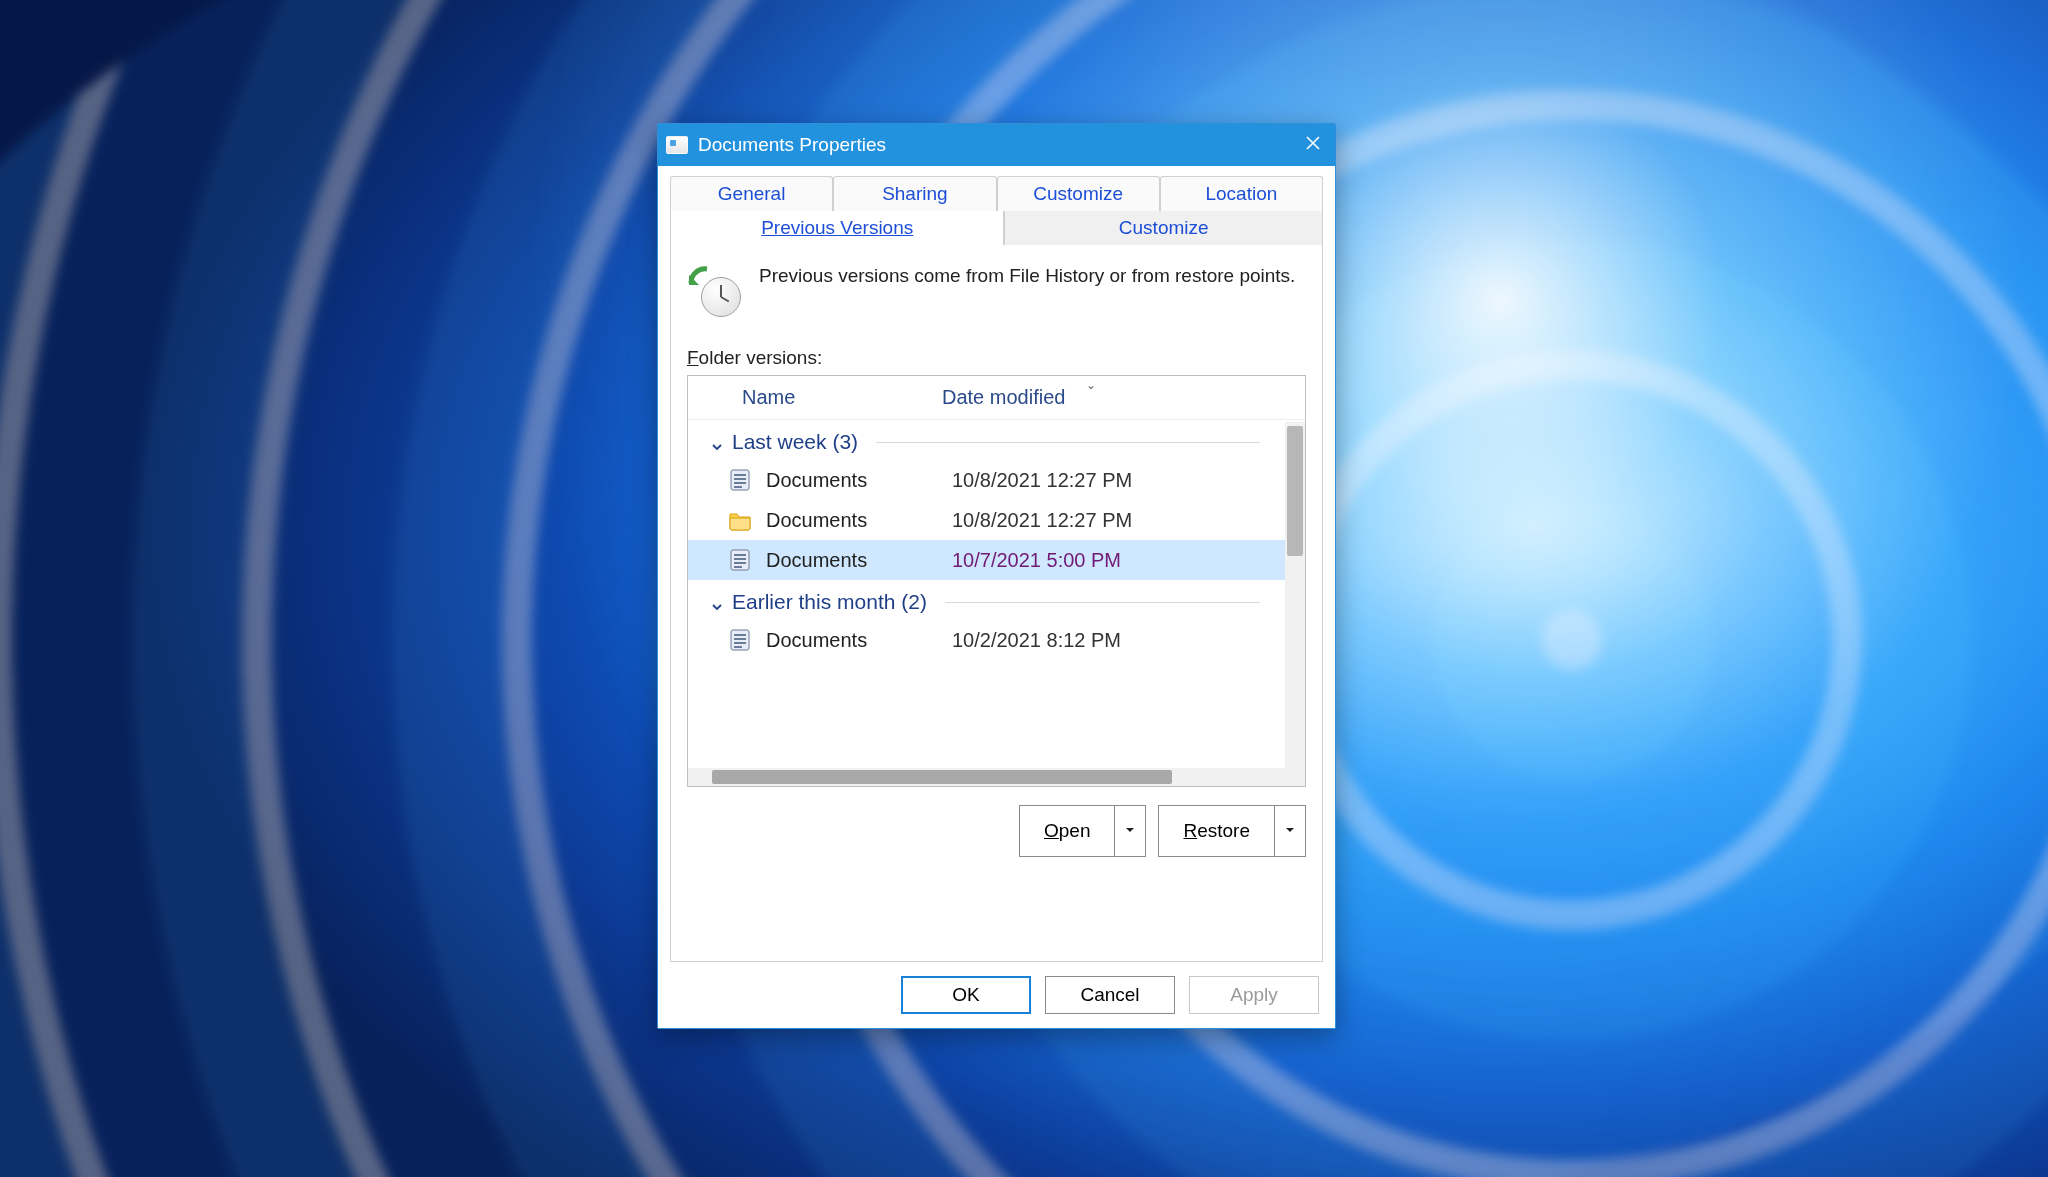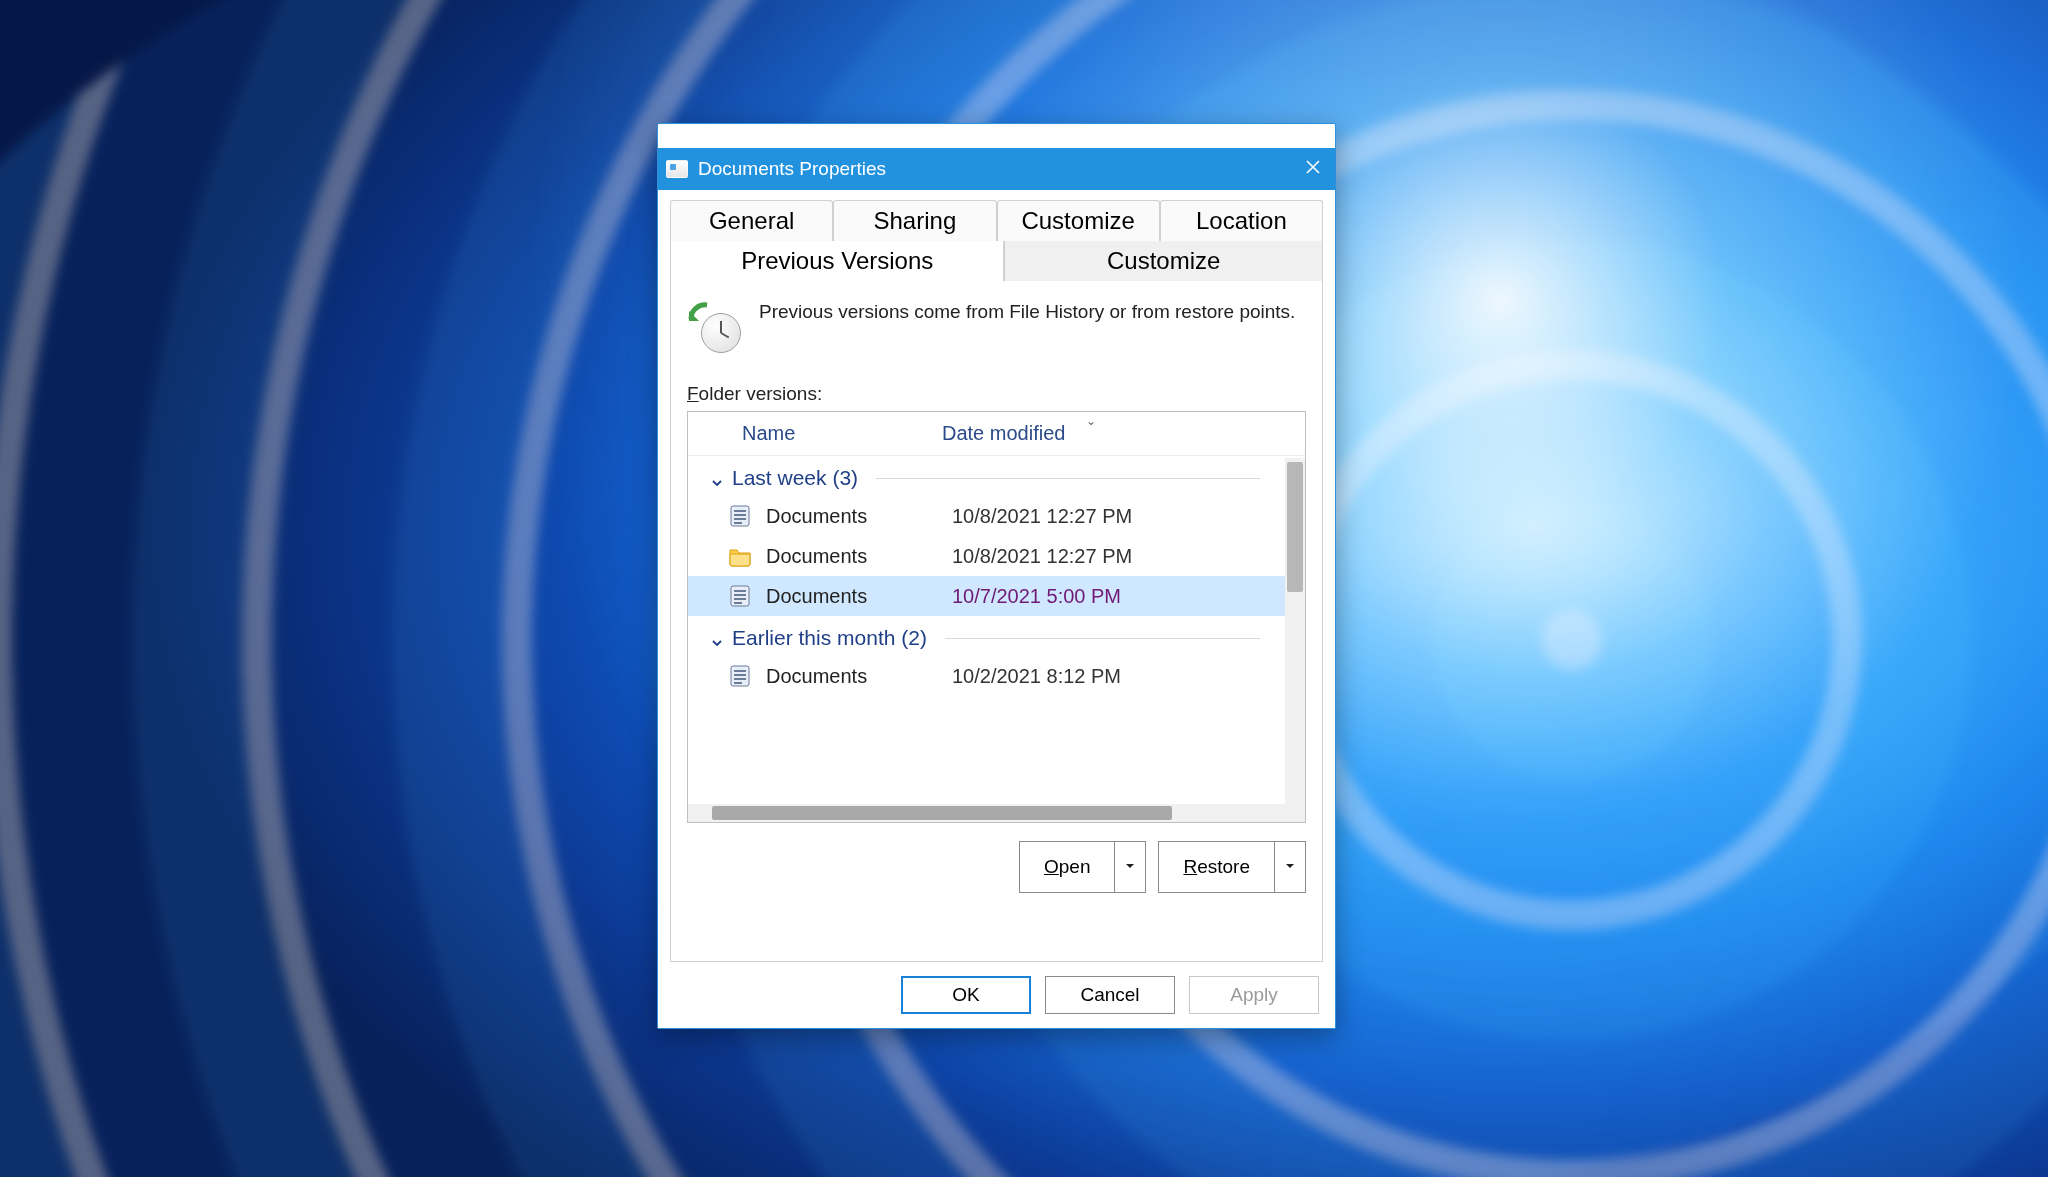--- a/index.html
+++ b/index.html
@@ -49,21 +49,20 @@
     display: flex; flex-direction: column;
     border-radius: 2px;
   }
   .titlebar {
     height: 42px;
     background: #2292df;
     color: #fff;
     display: flex; align-items: center;
     padding: 0 10px 0 8px;
     font-size: 19px;
-    margin-top: 24px;
   }
   .titlebar .sysicon {
     width: 22px; height: 18px; margin-right: 10px;
     background: linear-gradient(#fff,#e6e6e6);
     border: 1px solid #ffffff55; border-radius: 2px;
     position: relative;
   }
   .titlebar .sysicon::after{
     content:""; position:absolute; left:3px; top:3px; width:6px; height:6px;
     background:#4aa3e6; border-radius:1px;
@@ -79,41 +78,41 @@
   .client {
     flex:1; background:#fff;
     padding: 10px 12px 12px 12px;
     display:flex; flex-direction:column;
   }
 
   
   .tabs-row { display:flex; }
   .tabs-row .tab {
     flex:1; text-align:center;
-    font-size: 24px; color:#000000;
+    font-size: 19px; color:#1d4ed8;
     padding: 6px 0;
     border:1px solid #d0d0d0;
     border-bottom:none;
     background:#fafafa;
     cursor:pointer;
   }
   .tabs-row.row1 .tab { border-top-left-radius:3px; border-top-right-radius:3px; }
   .tabs-row.row2 { }
   .tabs-row.row2 .tab {
     border-top:none;
   }
   .tab.active {
     background:#ffffff;
     position:relative;
   }
   .tab.inactive2 {
     background:#f0f0f0;
   }
   .tabs-row.row2 .tab { flex:1; }
-  .tabs-row.row2 .tab:first-child { flex:1.05; }
+  .tabs-row.row2 .tab:first-child { flex:1.05;text-decoration:underline; }
 
   .tab-body {
     border:1px solid #d0d0d0; border-top:none;
     flex:1;
     padding: 18px 16px 16px 16px;
     display:flex; flex-direction:column;
   }
 
   .info-row { display:flex; gap:18px; margin-bottom:30px;}
   .info-row .histicon {

